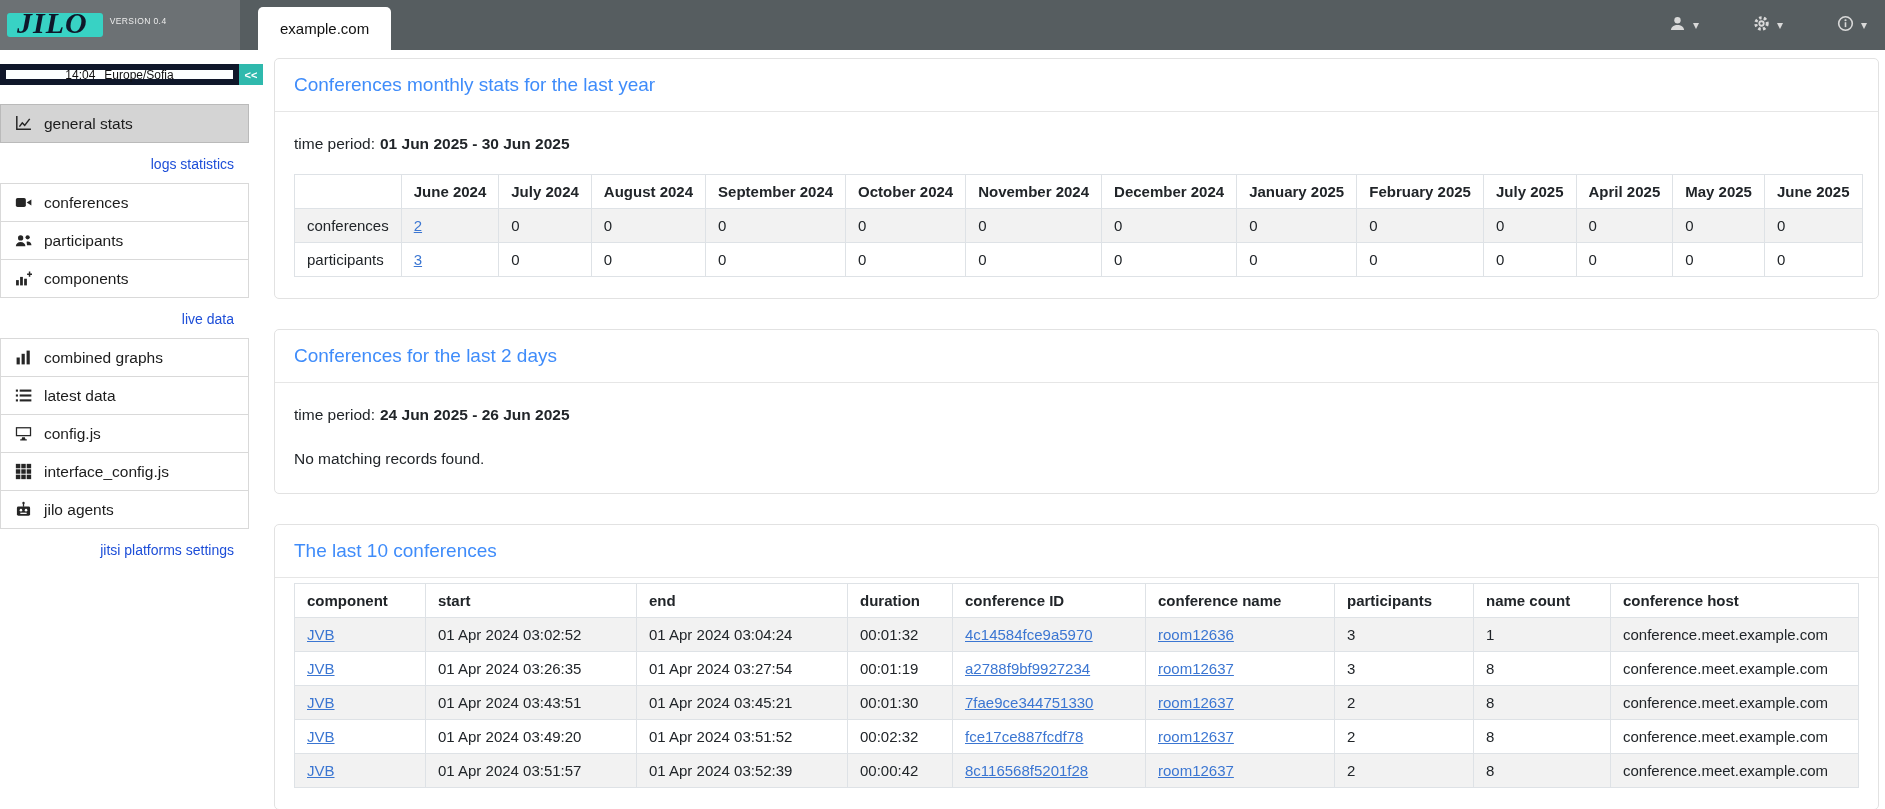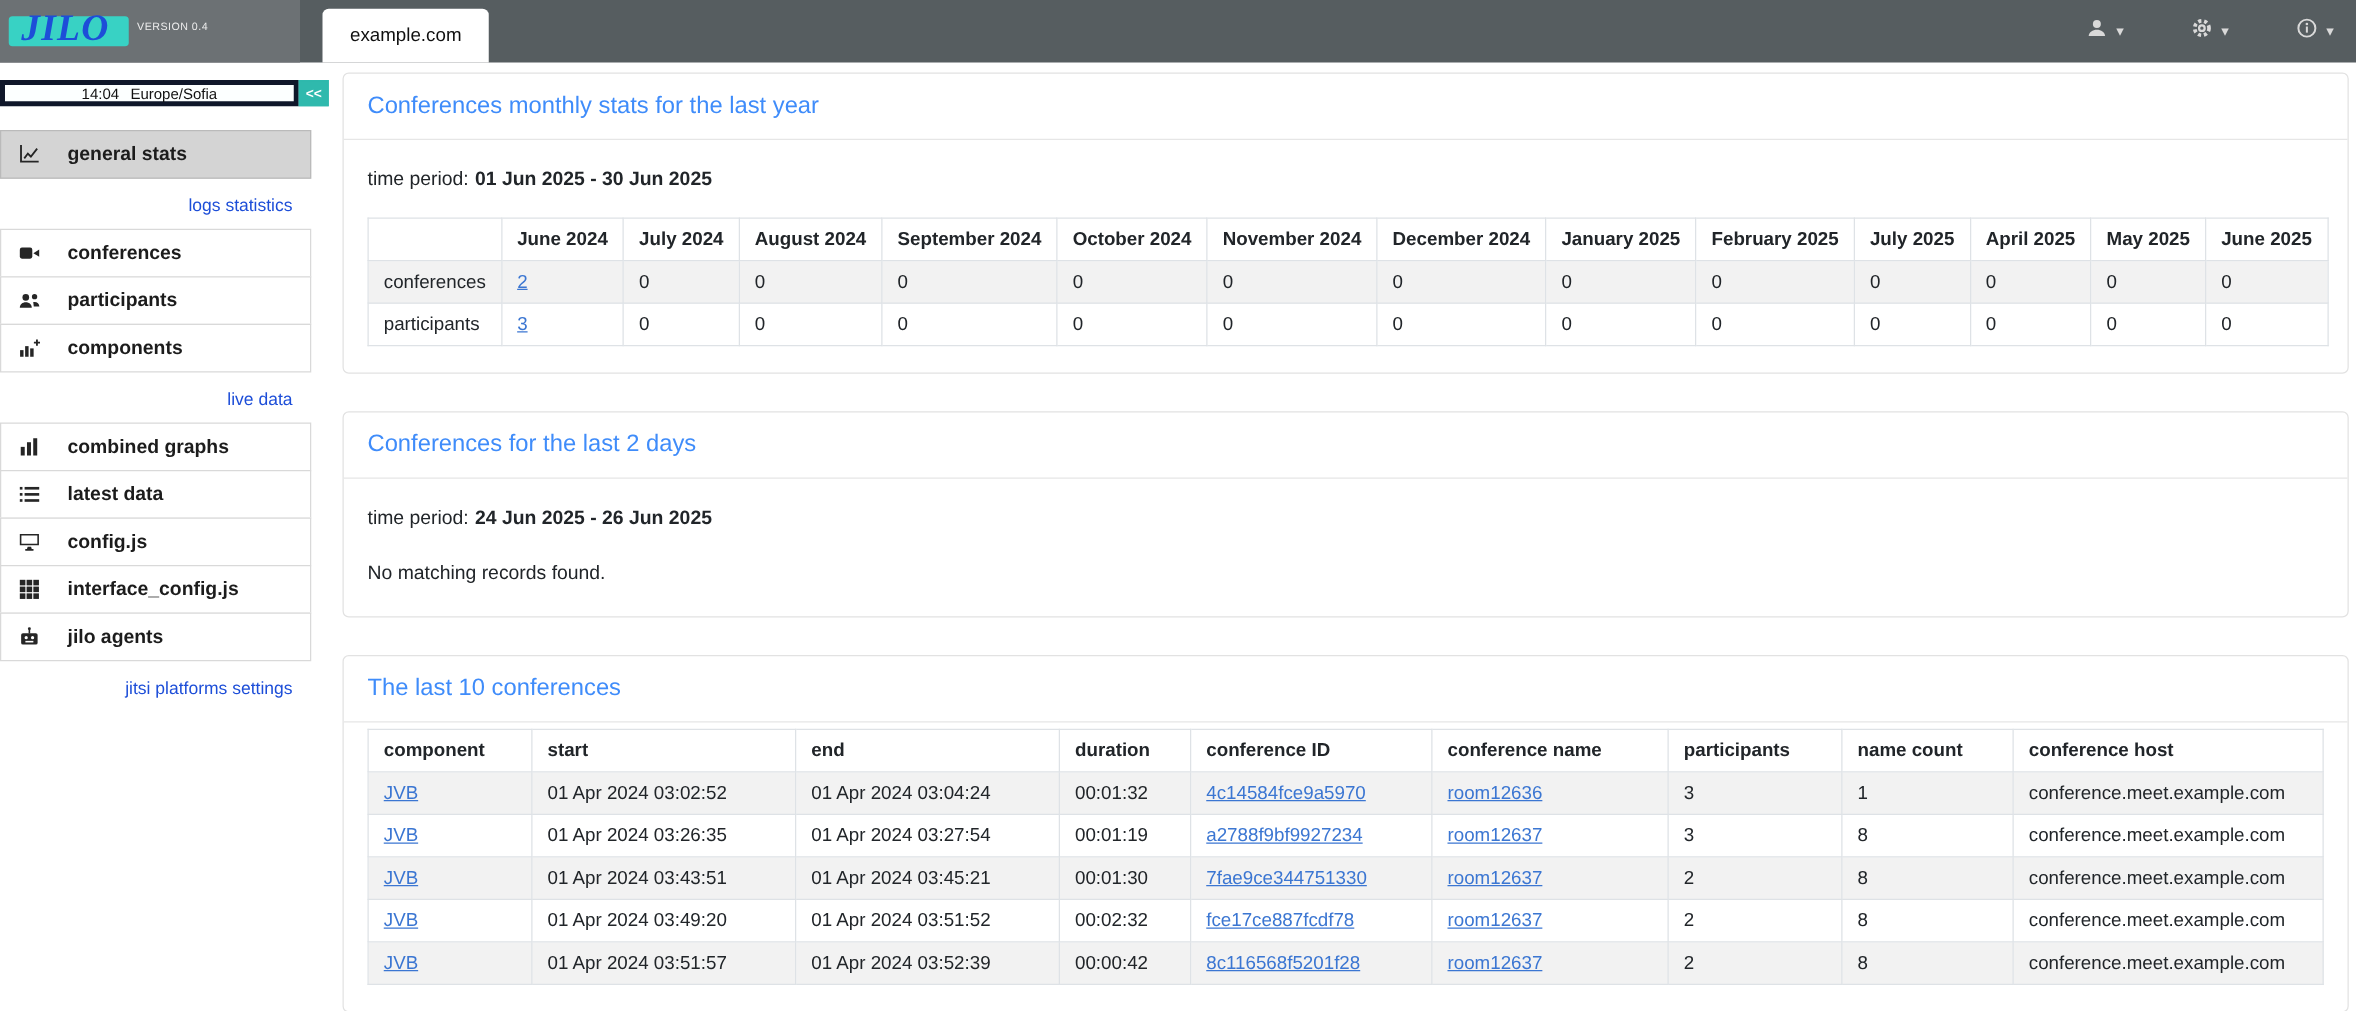--- a/index.html
+++ b/index.html
@@ -2,44 +2,44 @@
 <html><head>
 <meta charset="utf-8">
 <style>
   html,body{margin:0;padding:0;width:1885px;height:809px;overflow:hidden;background:#fff;
     font-family:"Liberation Sans",sans-serif;color:#212529;}
   *{box-sizing:border-box;}
 
   
   .topbar{height:50px;background:#565d60;display:flex;align-items:stretch;}
   .topbar-left{width:240px;flex:none;background:#6c7174;display:flex;align-items:center;padding-left:7px;}
-  .logo{background:#38d2c4;color:#1d4ed8;font-family:"Liberation Serif",serif;font-style:italic;
+  .logo{background:#38d2c4;color:#0f172a;font-family:"Liberation Serif",serif;font-style:italic;
     font-weight:bold;font-size:30px;line-height:1;height:24px;display:flex;align-items:center;
     padding:0 15px 4px 10px;border-radius:3px;letter-spacing:1px;cursor:pointer;}
   .version{color:#ececec;font-size:8.5px;letter-spacing:.4px;margin-left:7px;margin-top:-8px;}
   .tab{background:#fff;margin-top:7px;margin-left:18px;padding:0 22px;display:flex;align-items:center;
     font-size:15px;color:#101010;border-radius:5px 5px 0 0;cursor:pointer;}
   .topbar-menus{margin-left:auto;display:flex;align-items:center;gap:54px;padding-right:18px;}
   .menu{display:flex;align-items:center;gap:7px;cursor:pointer;}
   .caret{color:#d9d9d9;font-size:12px;line-height:1;}
 
   
   .layout{display:flex;align-items:flex-start;}
 
   
   .sidebar{width:263px;flex:none;padding-top:14px;}
   .clock-row{display:flex;height:21px;margin-bottom:19px;}
-  .clock{flex:none;width:239px;border:4px solid #0f172a;background:#fcffff;display:flex;
+  .clock{flex:none;width:239px;border:6px solid #0f172a;background:#fcffff;display:flex;
     align-items:center;justify-content:center;gap:9px;font-size:12px;color:#111;}
   .collapse-btn{flex:none;width:24px;background:#2fb9ad;border:1px solid #2fb9ad;color:#fff;
     font-size:11px;font-weight:bold;cursor:pointer;padding:0;font-family:inherit;}
   .side-group{width:249px;display:flex;flex-direction:column;}
-  .side-item{display:flex;align-items:center;gap:21px;height:39px;padding:0 10px 0 13px;
+  .side-item{display:flex;align-items:center;gap:11px;height:39px;padding:0 10px 0 13px;
     border:1px solid #d9d9d9;background:#fff;margin-top:-1px;font-size:15.5px;color:#1c1c1c;
-    cursor:pointer;text-decoration:none;font-weight:bold;}
+    cursor:pointer;text-decoration:none;}
   .side-group .side-item:first-child{margin-top:0;}
   .side-item.active{background:#d4d4d4;border-color:#bababa;position:relative;z-index:1;}
   .sicon{width:19px;flex:none;display:flex;justify-content:center;align-items:center;}
   .side-label{width:234px;text-align:right;font-size:14px;color:#1d4ed8;padding:13px 0 11px;}
 
   
   main{flex:1;min-width:0;padding:8px 6px 0 11px;}
   .card{border:1px solid #e2e2e2;border-radius:5px;margin-bottom:30px;background:#fff;}
   .card-header{padding:15px 19px;border-bottom:1px solid #e6e6e6;}
   .card-title{color:#3f8cfa;font-size:19px;text-decoration:none;cursor:pointer;}

